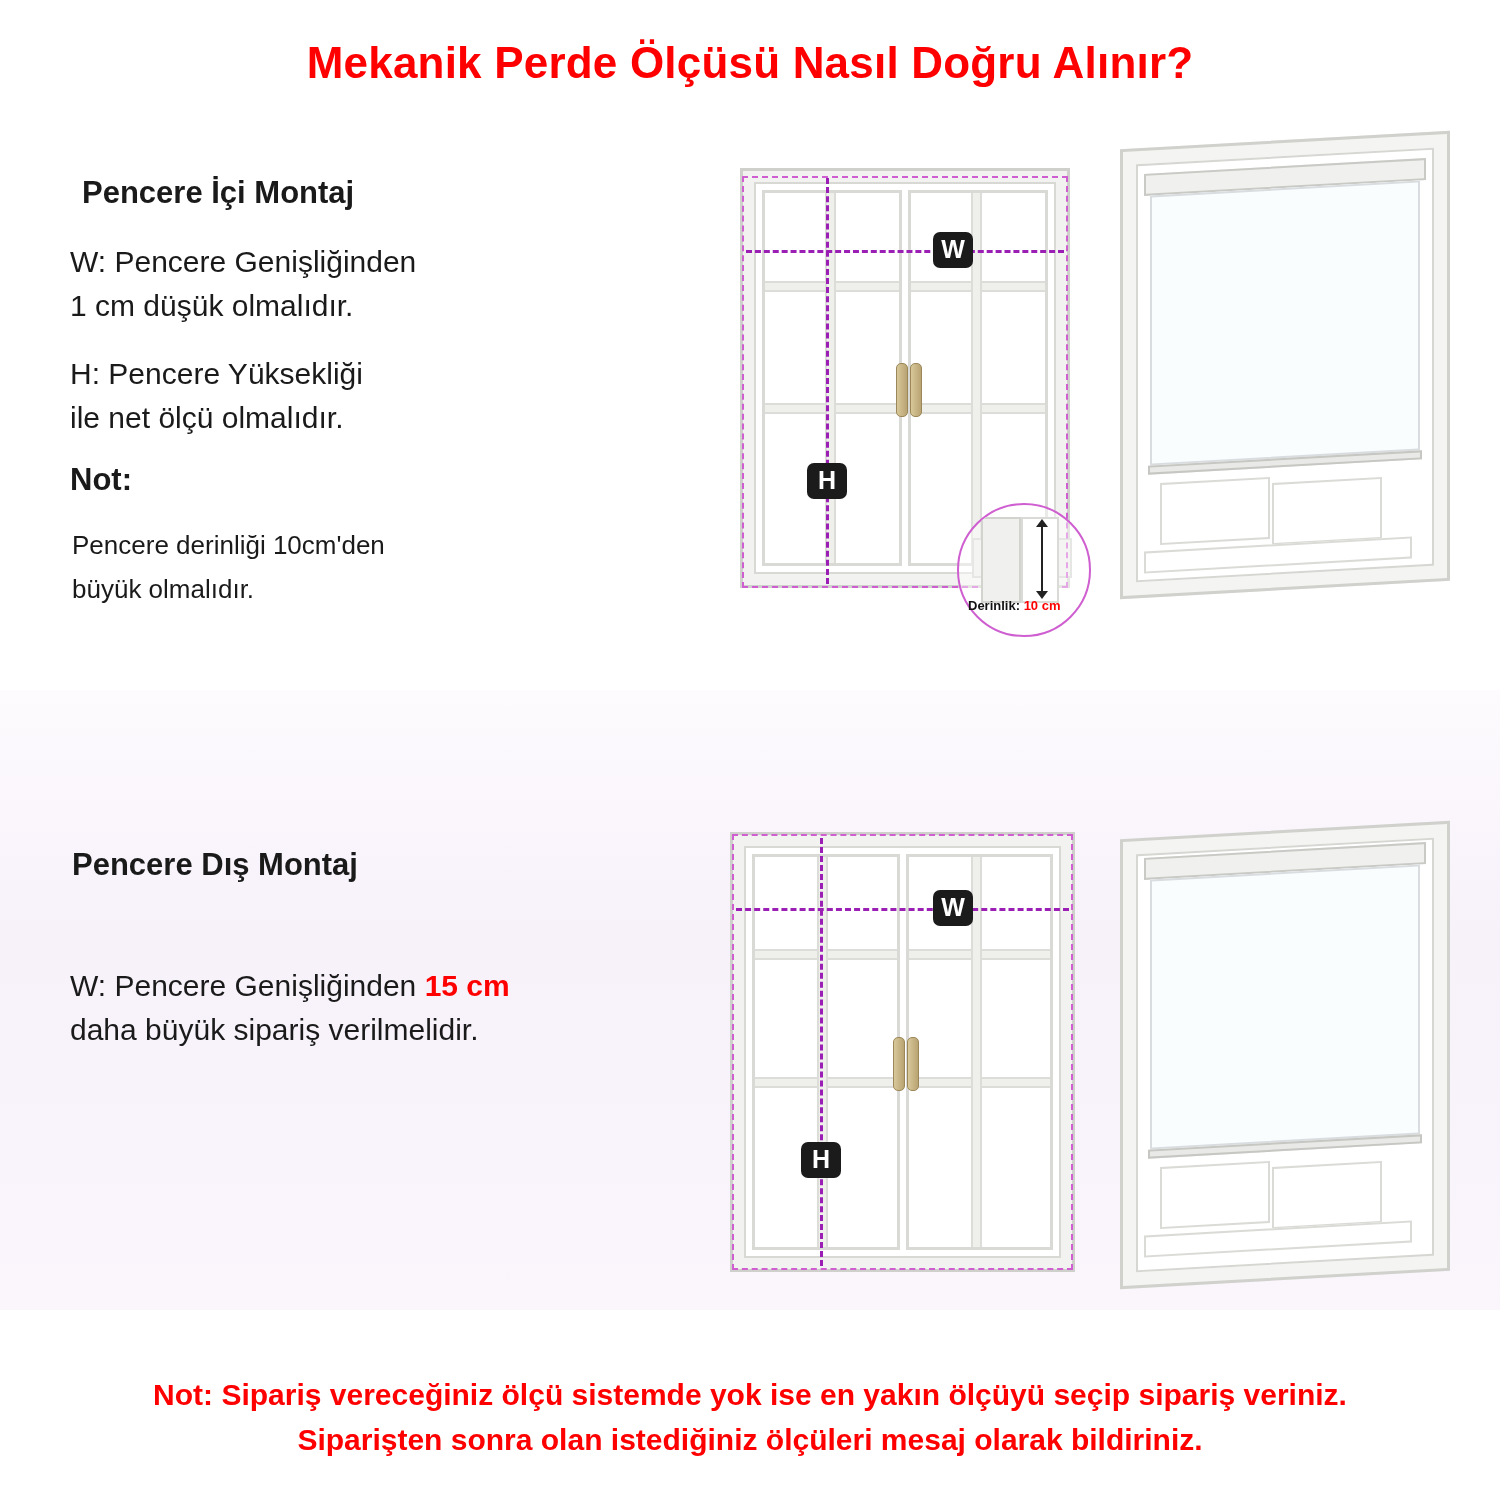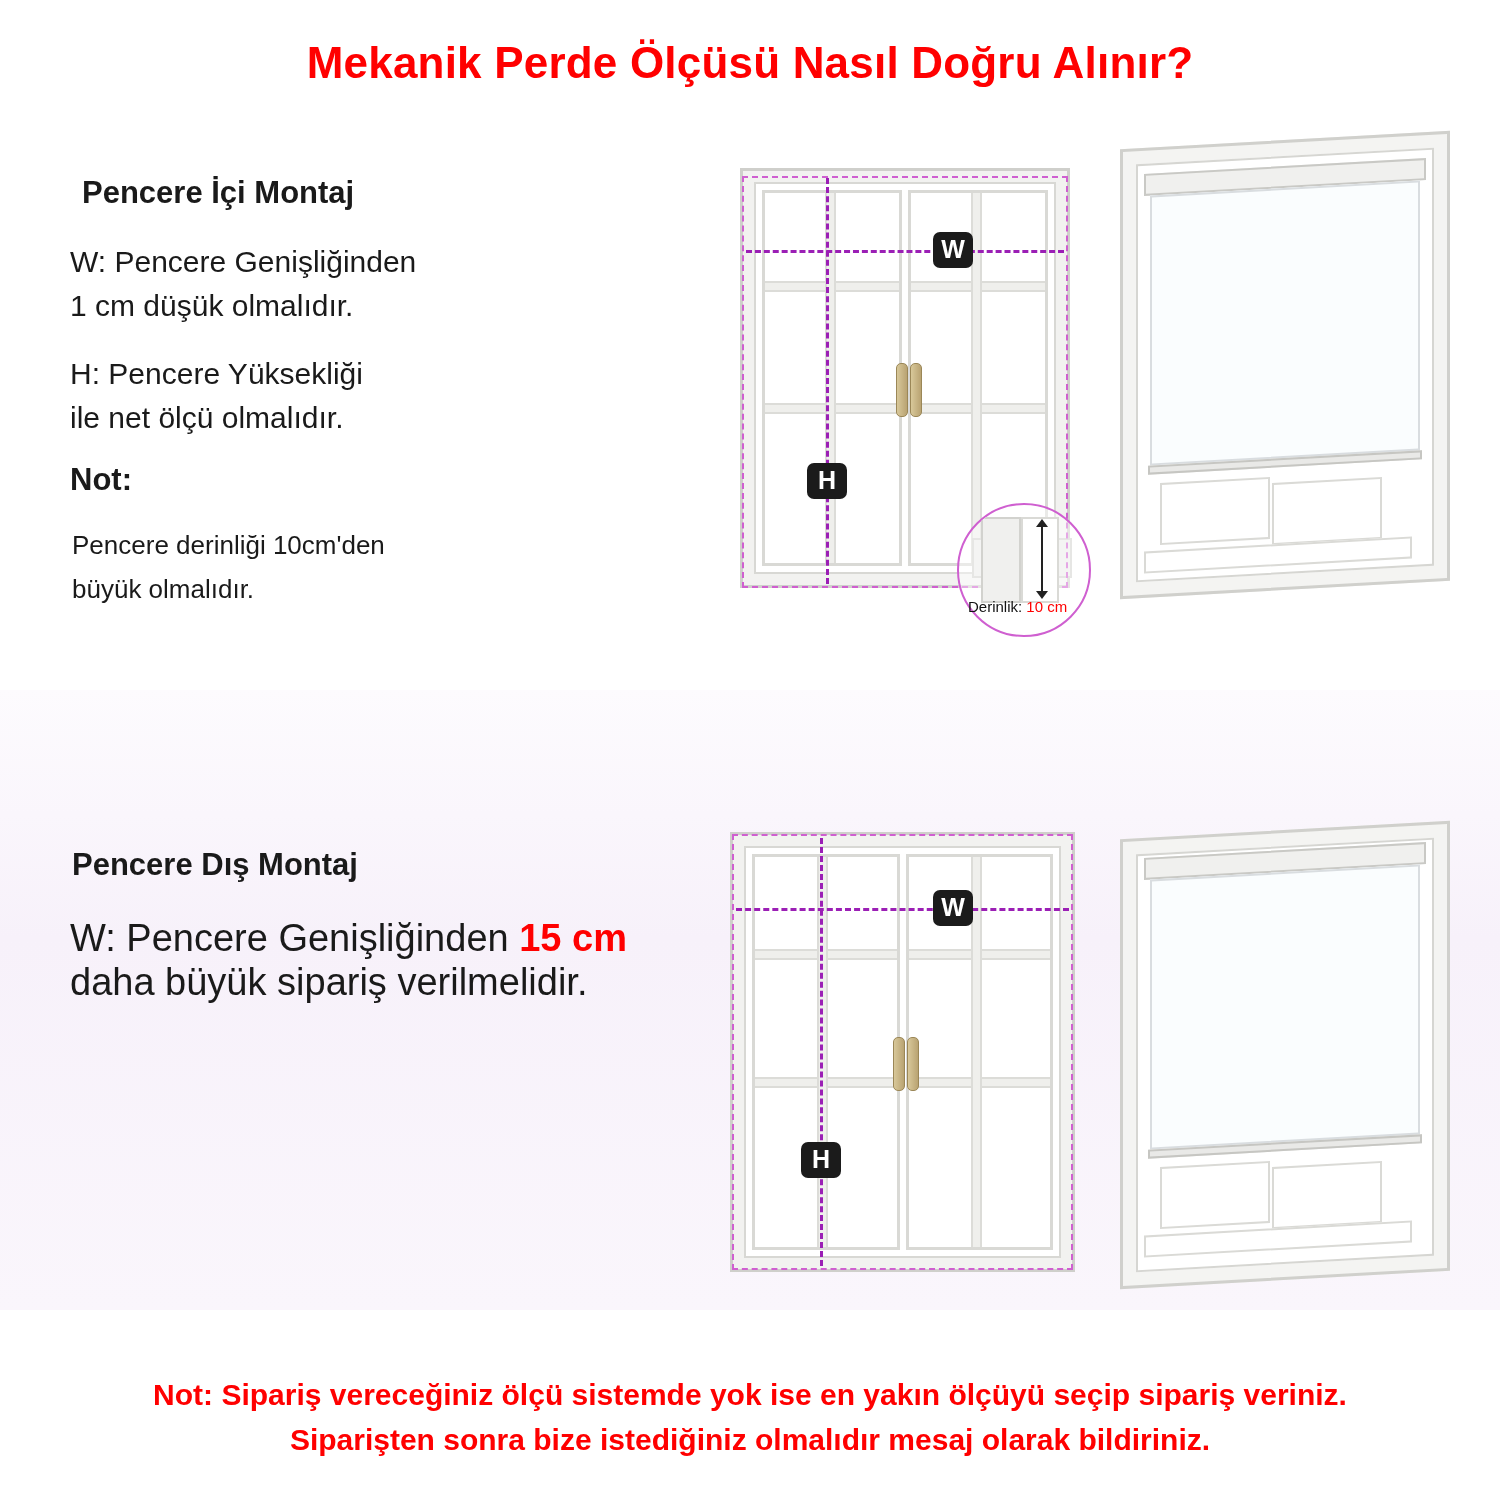--- a/index.html
+++ b/index.html
@@ -27,21 +27,21 @@
   .head-red{color:#ff0000;font-weight:bold;}
   .blk{position:absolute;color:#1a1a1a;}
 
   #inside-head{left:82px;top:175px;font-size:31px;}
   #inside-p1{left:70px;top:240px;font-size:30px;line-height:44px;}
   #inside-p2{left:70px;top:352px;font-size:30px;line-height:44px;}
   #inside-not{left:70px;top:462px;font-size:31px;}
   #inside-not-p{left:72px;top:523px;font-size:26px;line-height:44px;}
 
   #outside-head{left:72px;top:847px;font-size:31px;}
-  #outside-p1{left:70px;top:872px;font-size:38px;line-height:44px;}
+  #outside-p1{left:70px;top:920px;font-size:30px;line-height:44px;}
   #outside-p2{left:70px;top:1040px;font-size:30px;line-height:46px;}
 
   .red-inline{color:#ff0000;font-weight:bold;}
 
   .footer{
     position:absolute;left:0;top:1372px;width:1500px;text-align:center;
     color:#ff0000;font-size:30px;font-weight:bold;line-height:45px;
   }
 
   
@@ -84,21 +84,21 @@
     font-weight:bold;font-size:25px;line-height:34px;text-align:center;
     width:40px;height:36px;
   }
 
   
   .magnifier{
     position:absolute;border:2px solid #cf5fd0;border-radius:50%;
     background:rgba(255,255,255,0.45);overflow:hidden;
   }
   .mag-label{
-    position:absolute;font-size:15px;font-weight:normal;color:#111;
+    position:absolute;font-size:13px;font-weight:bold;color:#111;
     white-space:nowrap;
   }
   .mag-label .num{color:#ff0000;}
 
   
   .blindwrap{position:absolute;}
   .blind-frame{
     position:absolute;left:0;top:0;width:100%;height:100%;
     background:#f4f4f2;border:3px solid #d0d0cc;box-sizing:border-box;
     transform:skewY(-3.2deg);
@@ -231,16 +231,16 @@
     <div class="blind-cassette" style="top:20px;"></div>
     <div class="blind-cloth" style="top:42px;height:270px;"></div>
     <div class="blind-bar" style="top:312px;"></div>
     <div class="blind-sash" style="left:40px;top:334px;width:110px;height:62px;"></div>
     <div class="blind-sash" style="left:152px;top:334px;width:110px;height:62px;"></div>
     <div class="blind-sash" style="left:24px;top:398px;width:268px;height:22px;"></div>
   </div>
 
   <div class="footer">
     <div>Not: Sipariş vereceğiniz ölçü sistemde yok ise en yakın ölçüyü seçip sipariş veriniz.</div>
-    <div>Siparişten sonra bize istediğiniz olmalıdır mesaj olarak bildiriniz.</div>
+    <div>Siparişten sonra olan istediğiniz ölçüleri mesaj olarak bildiriniz.</div>
   </div>
 
 </div>
 
 </body></html>

